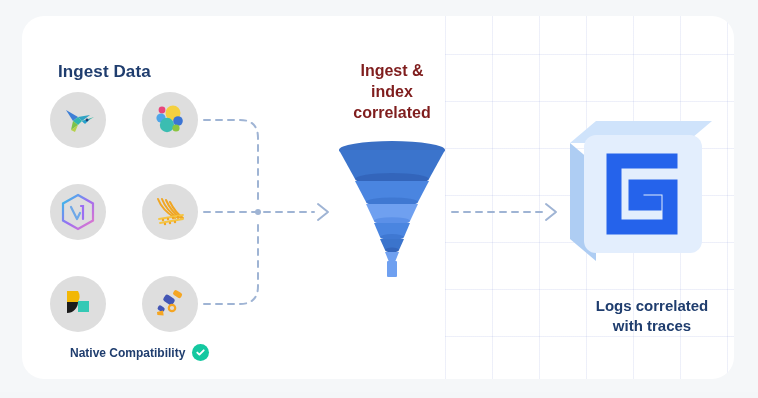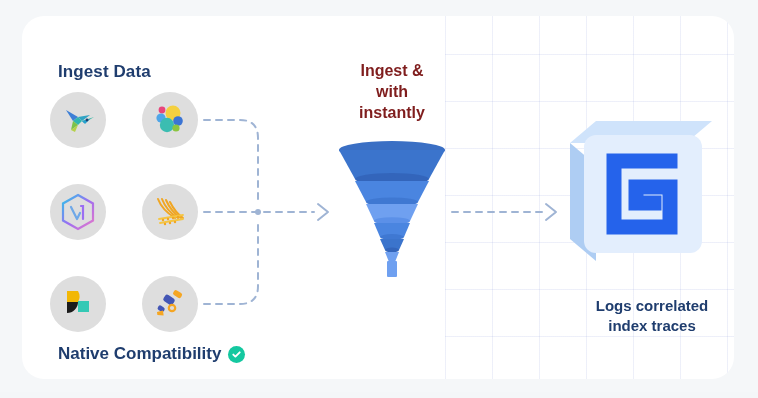--- a/index.html
+++ b/index.html
@@ -63,23 +63,24 @@
   #native-compat-row {
     position: absolute;
     left: 36px;
     top: 328px;
     display: flex;
     align-items: center;
     gap: 7px;
   }
   #native-compat-label {
     color: #1f3d6e;
-    font-size: 17px;
+    font-size: 12px;
     font-weight: bold;
     white-space: nowrap;
+    margin-left: 12px;
   }
   #check-badge {
     width: 17px; height: 17px;
     border-radius: 50%;
     background: #14c8a0;
     display: flex;
     align-items: center;
     justify-content: center;
     flex: none;
   }
@@ -261,22 +262,22 @@
         <rect x="21" y="4" width="9" height="5.5" rx="2" fill="#f5a623" transform="rotate(33 25 7)"></rect>
         <rect x="12" y="9" width="11" height="7.5" rx="2.4" fill="#4356b5" transform="rotate(33 17 12)"></rect>
         <rect x="6" y="19" width="7" height="5" rx="2" fill="#4356b5" transform="rotate(33 9 21)"></rect>
         <path d="M5 25 l6 -1.6 l0.6 5.2 l-6.2 -0.6 Z" fill="#f5a623"></path>
         <circle cx="20" cy="21" r="3.2" fill="none" stroke="#f5a623" stroke-width="2.2"></circle>
       </svg>
     </div>
 
     <div id="funnel-label">
       <span>Ingest &amp;</span><br>
-      <span>with</span><br>
-      <span>instantly</span>
+      <span>index</span><br>
+      <span>correlated</span>
     </div>
 
     <div id="funnel-graphic">
       <svg width="134" height="140" viewBox="0 0 134 140">
 
         <ellipse cx="67" cy="12" rx="53" ry="9" fill="#3a6fc4"></ellipse>
         <path d="M14 12 L120 12 L104 41 L30 41 Z" fill="#3b74cc"></path>
         <ellipse cx="67" cy="41" rx="37" ry="6" fill="#3365bb"></ellipse>
 
         <path d="M30 43 L104 43 L93 64 L41 64 Z" fill="#4a85e0"></path>
@@ -304,21 +305,21 @@
         <path d="M14 30 L14 126 L40 148 L40 52 Z" fill="#aecdf3"></path>
 
         <rect x="28" y="22" width="118" height="118" rx="12" fill="#e3eefd"></rect>
 
         <path d="M114 48 H58 V114 H114 V74 H80 V90 H98" fill="none" stroke="#2563eb" stroke-width="15" stroke-linecap="square" stroke-linejoin="miter"></path>
       </svg>
     </div>
 
     <div id="cube-caption">
       <span>Logs correlated</span><br>
-      <span>index traces</span>
+      <span>with traces</span>
     </div>
 
     <div id="native-compat-row">
       <span id="native-compat-label">Native Compatibility</span>
       <span id="check-badge">
         <svg width="11" height="11" viewBox="0 0 11 11">
           <path d="M2.3 5.6 L4.4 7.6 L8.7 3.3" fill="none" stroke="#ffffff" stroke-width="1.9" stroke-linecap="round" stroke-linejoin="round"></path>
         </svg>
       </span>
     </div>

